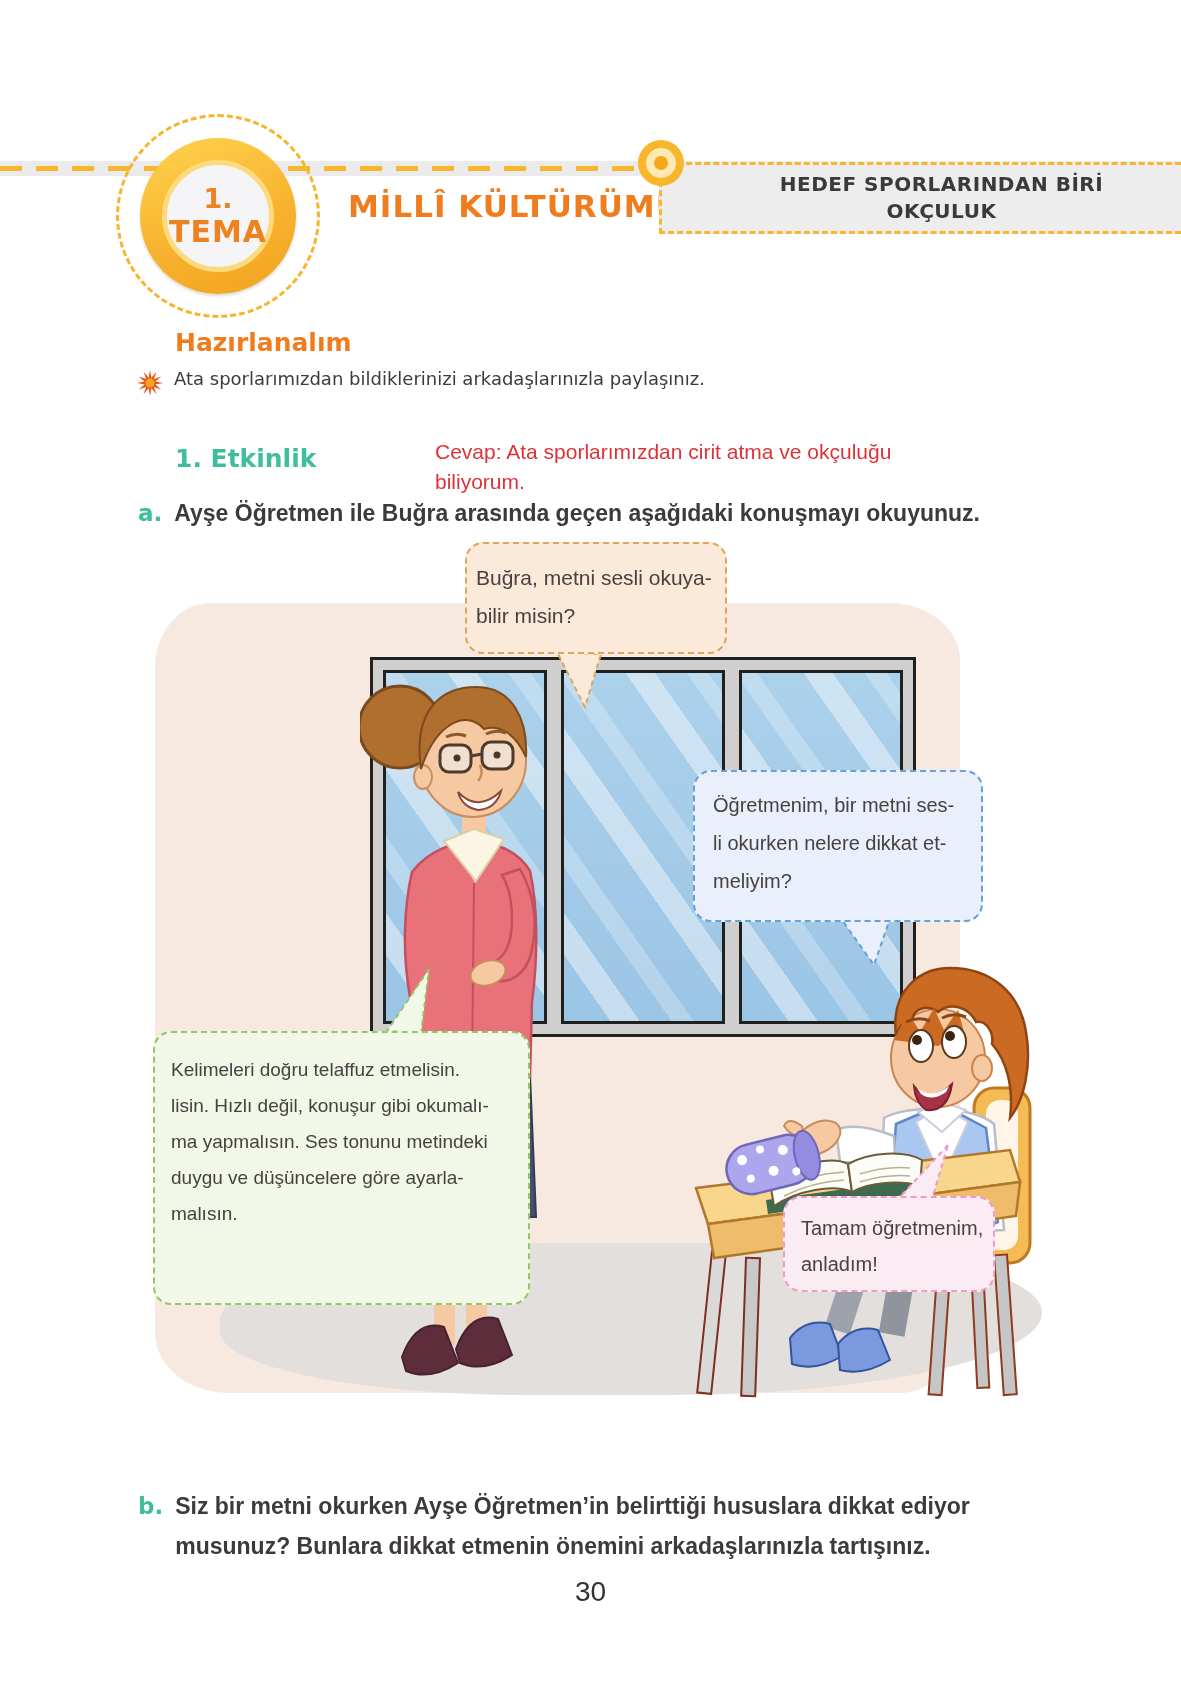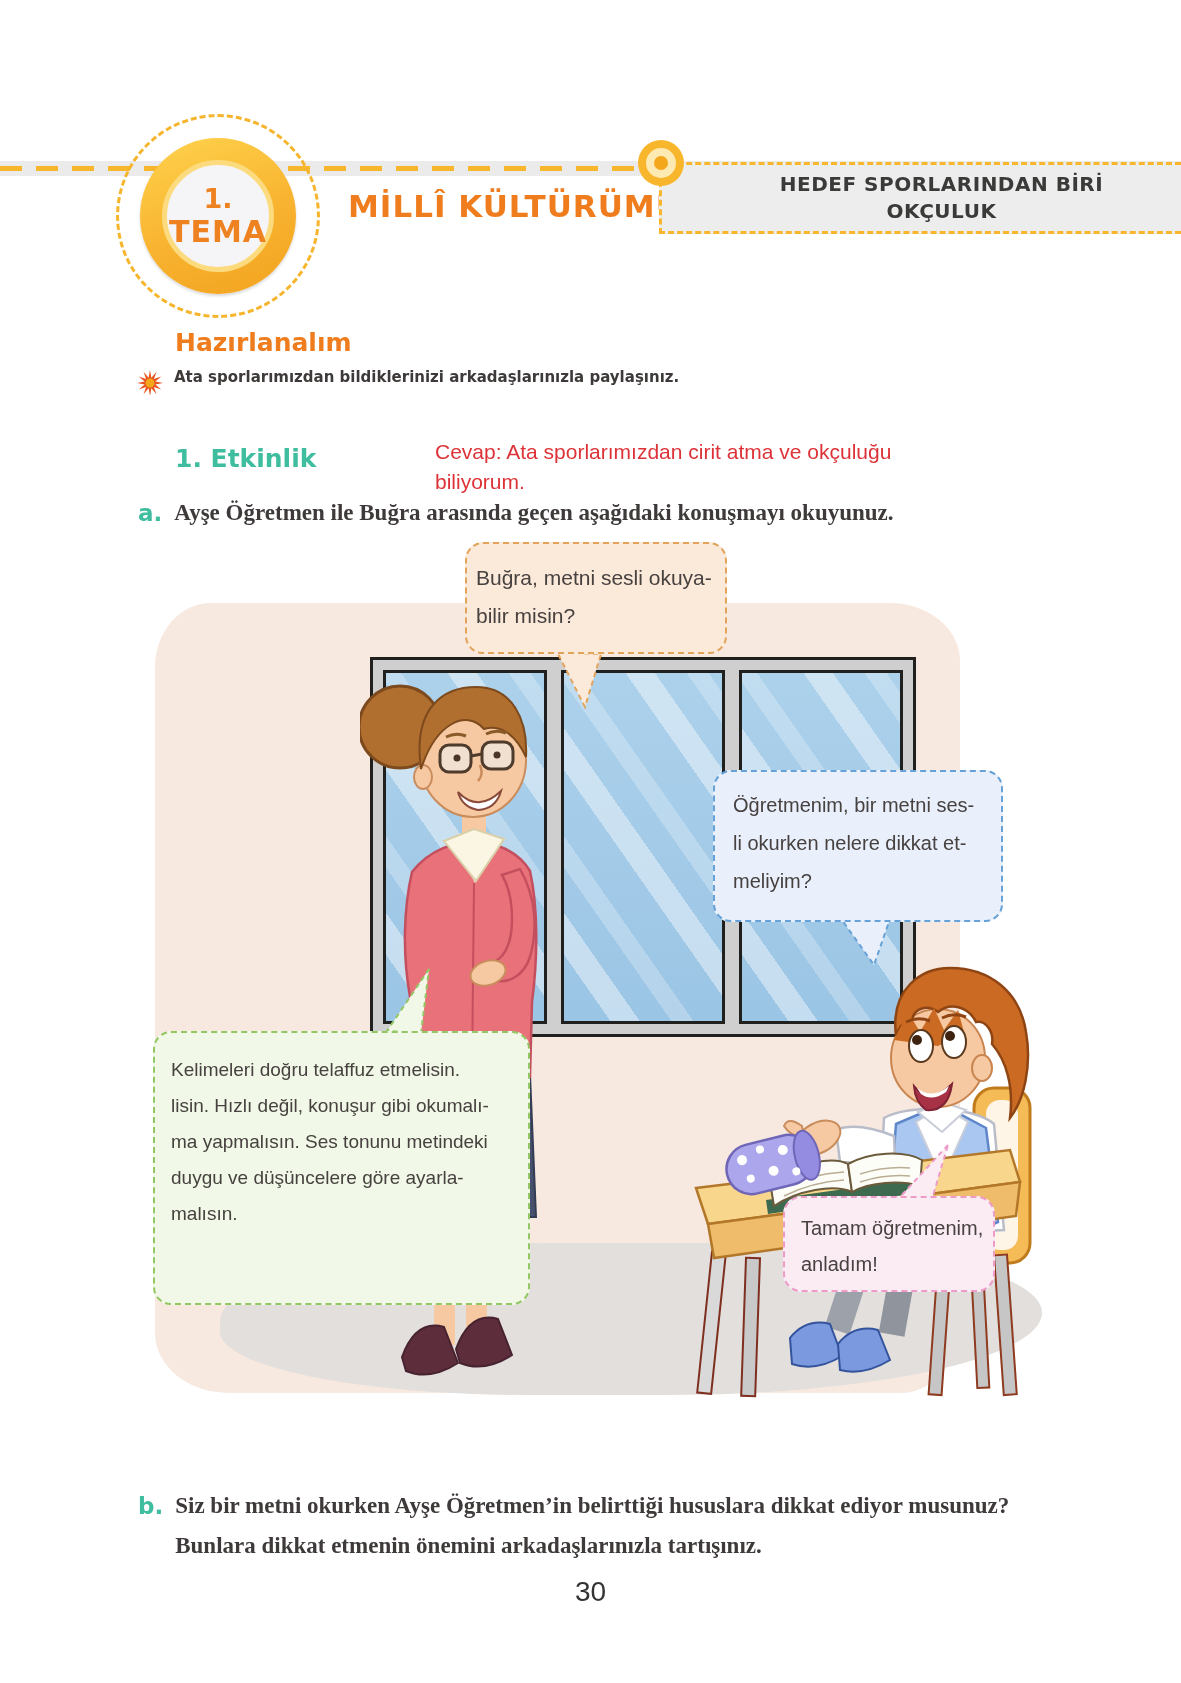--- a/index.html
+++ b/index.html
@@ -28,31 +28,31 @@
     display:flex; flex-direction:column; align-items:center; justify-content:center;padding-left:40px; }
   .target-box .t-line { font-size:20px; font-weight:bold; color:#3A3A39; line-height:27px;
     font-family:"DejaVu Sans", sans-serif; letter-spacing:.5px; }
   .pin { position:absolute; left:-24px; top:-25px; width:46px; height:46px; border-radius:50%; background:#F8B62D; }
   .pin .pin-mid { position:absolute; inset:8px; border-radius:50%; background:#FDE9B2; }
   .pin .pin-dot { position:absolute; inset:16px; border-radius:50%; background:#F4A71B; }
   
   .h-orange { position:absolute; left:175px; top:328px; font-size:25px; font-weight:bold; color:#EF7D1E;
     font-family:"DejaVu Sans", sans-serif; }
   .bullet-row { position:absolute; left:136px; top:368px; width:900px; display:flex; gap:10px; align-items:flex-start; }
-  .bullet-row .txt { font-size:15px; font-weight:bold; color:#3E3A39; font-family:"DejaVu Sans", sans-serif; }
+  .bullet-row .txt { font-size:18px; font-weight:normal; color:#3E3A39; font-family:"DejaVu Sans", sans-serif; }
   .sun { width:28px; height:28px; flex:0 0 28px; margin-top:1px; }
   .answer-red-1 { position:absolute; left:435px; top:437px; width:490px; font-size:21px; line-height:30px; color:#DD3338; }
   .h-teal { position:absolute; left:175px; top:444px; font-size:25px; font-weight:bold; color:#3FBD9F;
     font-family:"DejaVu Sans", sans-serif; }
   .item-row { position:absolute; display:flex; gap:12px; align-items:flex-start; }
   .item-a { left:138px; top:493px; width:920px; }
   .item-b { left:138px; top:1486px; width:930px; }
   .item-row .letter { font-size:23px; font-weight:bold; color:#3FBD9F; font-family:"DejaVu Sans", sans-serif; line-height:40px; }
   .item-row .txt { font-size:23px; font-weight:bold; color:#3E3A39; line-height:40px;
-    font-family:Liberation Serif, serif; width:880px; }
+    font-family:Liberation Sans, sans-serif; width:880px; }
   .answer-red-2 { position:absolute; left:105px; top:1562px; width:1035px; font-size:21.5px; line-height:40px; color:#DD3338; }
   .page-num { position:absolute; left:0; top:1576px; width:1181px; text-align:center;
     font-size:28px; color:#333; }
   
   .scene { position:absolute; left:150px; top:595px; width:900px; height:812px; }
   .blob { position:absolute; left:5px; top:8px; width:805px; height:790px; background:#F8E9E0;
     border-radius:56px 70px 60px 74px / 64px 58px 70px 60px; }
   .floor { position:absolute; left:70px; top:648px; width:822px; height:152px; background:#E2DFDC;
     border-radius:48% 42% 55% 45% / 62% 55% 65% 50%; }
   .window { position:absolute; left:220px; top:62px; width:546px; height:380px;
@@ -61,21 +61,21 @@
     background:
       repeating-linear-gradient(55deg, rgba(255,255,255,0) 0 38px, rgba(255,255,255,.42) 38px 62px,
         rgba(255,255,255,0) 62px 88px, rgba(255,255,255,.25) 88px 106px),
       linear-gradient(#ACD1EB,#9BC5E5); }
   .char { position:absolute; }
   
   .bubble { position:absolute; border-radius:18px; color:#474140; }
   .bubble .ln { white-space:nowrap; }
   .bubble-cream { left:315px; top:-53px; width:262px; height:112px; background:#FBEAD9;
     border:2px dashed #E2A35B; padding:15px 0 0 9px; font-size:21px; line-height:38px; }
-  .bubble-blue { left:563px; top:175px; width:290px; height:152px; background:#E9F0FB;
+  .bubble-blue { left:543px; top:175px; width:290px; height:152px; background:#E9F0FB;
     border:2px dashed #66A1D8; padding:14px 0 0 18px; font-size:20px; line-height:38px; }
   .bubble-green { left:3px; top:436px; width:377px; height:274px; background:#F1F8E7;
     border:2px dashed #93C763; padding:19px 0 0 16px; font-size:19px; line-height:36px; }
   .bubble-pink { left:633px; top:601px; width:212px; height:96px; background:#FBECF4;
     border:2px dashed #EE9BC8; padding:12px 0 0 16px; font-size:20px; line-height:36px; }
   .tail { position:absolute; }
 </style>
 </head>
 <body>
 

